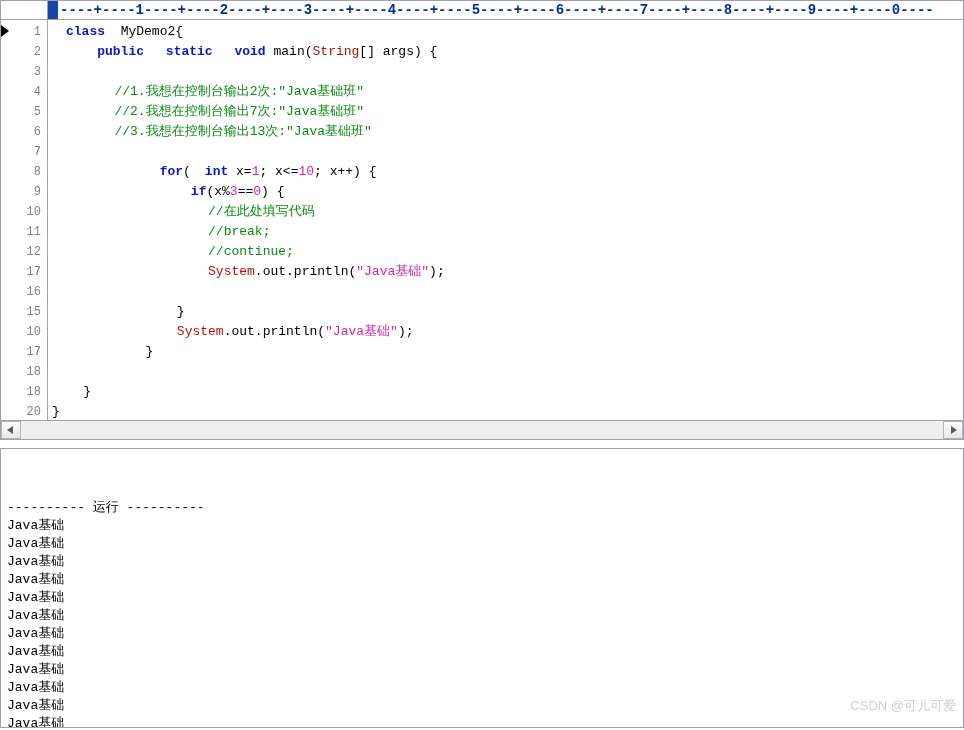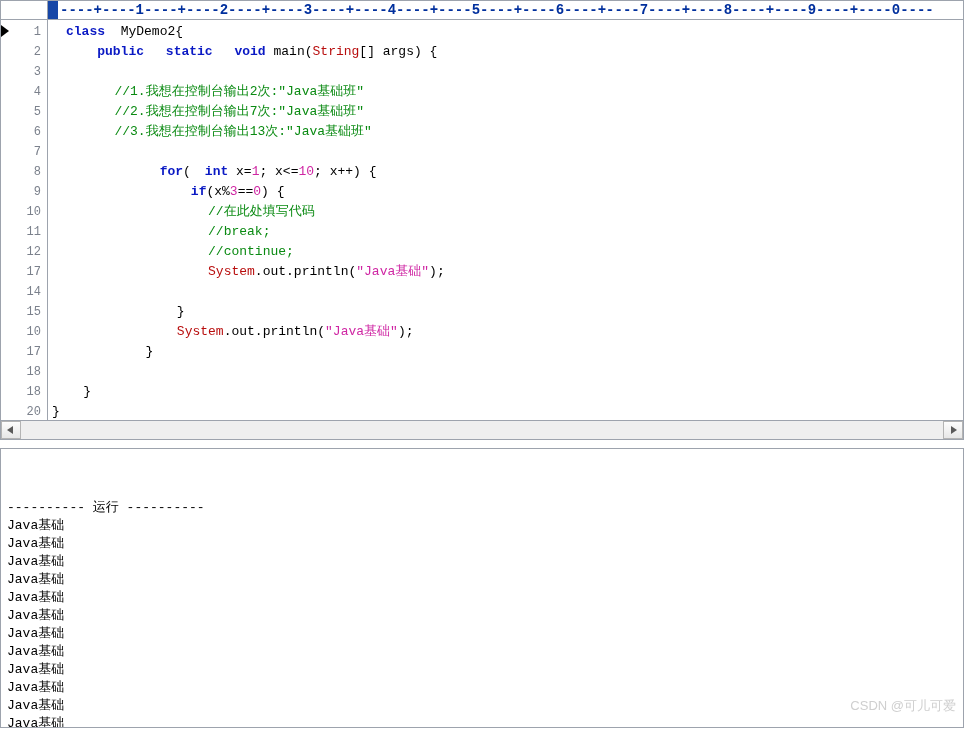--- a/index.html
+++ b/index.html
@@ -166,21 +166,21 @@
           <div class="gutter-line">4</div>
           <div class="gutter-line">5</div>
           <div class="gutter-line">6</div>
           <div class="gutter-line">7</div>
           <div class="gutter-line">8</div>
           <div class="gutter-line">9</div>
           <div class="gutter-line">10</div>
           <div class="gutter-line">11</div>
           <div class="gutter-line">12</div>
           <div class="gutter-line">17</div>
-          <div class="gutter-line">14</div>
+          <div class="gutter-line">16</div>
           <div class="gutter-line">15</div>
           <div class="gutter-line">10</div>
           <div class="gutter-line">17</div>
           <div class="gutter-line">18</div>
           <div class="gutter-line">18</div>
           <div class="gutter-line">20</div>
         </div>
     </div>
     <div class="code-lines" id="code-lines"><div class="code-line"><span class="kw">class</span><span class="punct">  </span><span class="ident">MyDemo2</span><span class="punct">{</span></div><div class="code-line"><span class="punct">    </span><span class="kw">public</span><span class="punct"> </span><span class="kw">static</span><span class="punct"> </span><span class="kw">void</span><span class="punct"> </span><span class="ident">main</span><span class="punct">(</span><span class="type">String</span><span class="punct">[] </span><span class="ident">args</span><span class="punct">) {</span></div><div class="code-line"><span class="punct"></span></div><div class="code-line"><span class="punct">        </span><span class="cmt">//1.我想在控制台输出2次:"Java基础班"</span></div><div class="code-line"><span class="punct">        </span><span class="cmt">//2.我想在控制台输出7次:"Java基础班"</span></div><div class="code-line"><span class="punct">        </span><span class="cmt">//3.我想在控制台输出13次:"Java基础班"</span></div><div class="code-line"><span class="punct"></span></div><div class="code-line"><span class="punct">            </span><span class="kw">for</span><span class="punct">(</span><span class="kw">int</span><span class="punct"> x=</span><span class="num">1</span><span class="punct">; x&lt;=</span><span class="num">10</span><span class="punct">; x++) {</span></div><div class="code-line"><span class="punct">                </span><span class="kw">if</span><span class="punct">(x%</span><span class="num">3</span><span class="punct">==</span><span class="num">0</span><span class="punct">) {</span></div><div class="code-line"><span class="punct">                    </span><span class="cmt">//在此处填写代码</span></div><div class="code-line"><span class="punct">                    </span><span class="cmt">//break;</span></div><div class="code-line"><span class="punct">                    </span><span class="cmt">//continue;</span></div><div class="code-line"><span class="punct">                    </span><span class="type">System</span><span class="punct">.out.println(</span><span class="str">"Java基础"</span><span class="punct">);</span></div><div class="code-line"><span class="punct"></span></div><div class="code-line"><span class="punct">                }</span></div><div class="code-line"><span class="punct">                </span><span class="type">System</span><span class="punct">.out.println(</span><span class="str">"Java基础"</span><span class="punct">);</span></div><div class="code-line"><span class="punct">            }</span></div><div class="code-line"><span class="punct"></span></div><div class="code-line"><span class="punct">    }</span></div><div class="code-line"><span class="punct">}</span></div></div>
   </div>

